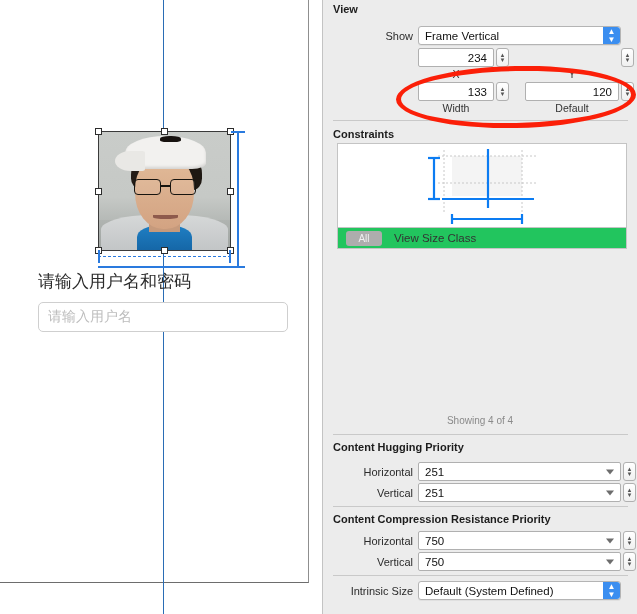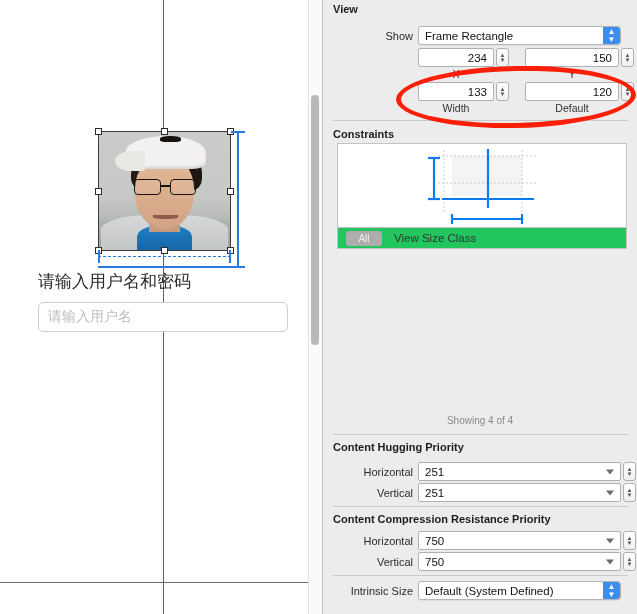--- a/index.html
+++ b/index.html
@@ -5,21 +5,21 @@
   html,body{margin:0;padding:0;}
   body{
     width:637px;height:614px;overflow:hidden;
     font-family:"Liberation Sans","DejaVu Sans",sans-serif;
     font-size:11px;color:#1a1a1a;background:#fff;
     -webkit-font-smoothing:antialiased;
   }
   .root{position:relative;width:637px;height:614px;}
 
   
-  .canvas{position:absolute;left:0;top:0;width:322px;height:614px;background:#fff;overflow:hidden;}
+  .canvas{position:absolute;left:0;top:0;width:322px;height:614px;background:#fff;overflow:hidden;padding-left:32px;}
   .canvas-inner{position:absolute;left:0;top:0;width:309px;height:614px;background:#fff;}
   .device-frame{position:absolute;left:0;top:0;width:309px;height:583px;background:#fff;border-bottom:1px solid #6d6d6d;border-right:1px solid #8f8f8f;box-sizing:border-box;}
 
   .guide-v{position:absolute;top:0;bottom:0;width:1px;background:#2a6db5;}
   .guide-v.center{left:163px;}
 
   
   .imgview{position:absolute;left:98px;top:131px;width:133px;height:120px;overflow:hidden;background:#b9bdbb;}
   .photo{position:absolute;inset:0;}
   .sky{position:absolute;left:0;top:0;right:0;height:100%;
@@ -172,36 +172,33 @@
       <div class="vscroll"></div>
     </div>
   </div>
 
   <div class="inspector">
 
     <div class="hdr sec-title" style="top:3px;">View</div>
 
     <div class="row-label" style="position:absolute;left:40px;top:30px;width:50px;">Show</div>
     <div class="popup" style="left:95px;top:26px;width:203px;">
-      <span>Frame Rectangle</span>
+      <span>Frame Vertical</span>
       <span class="chev">
           <b>▲</b>
           <b>▼</b>
         </span>
     </div>
 
     <div class="numfield" style="left:95px;top:48px;width:76px;">
       <span>234</span>
     </div>
     <div class="stepper" style="left:173px;top:48px;">▲<br>▼</div>
     <div class="axis-lbl" style="left:95px;top:68px;width:76px;">X</div>
 
-    <div class="numfield" style="left:202px;top:48px;width:94px;">
-      <span>150</span>
-    </div>
     <div class="stepper" style="left:298px;top:48px;">▲<br>▼</div>
     <div class="axis-lbl" style="left:202px;top:68px;width:94px;">Y</div>
 
     <div class="numfield" style="left:95px;top:82px;width:76px;">
       <span>133</span>
     </div>
     <div class="stepper" style="left:173px;top:82px;">▲<br>▼</div>
     <div class="axis-lbl" style="left:95px;top:102px;width:76px;">Width</div>
 
     <div class="numfield" style="left:202px;top:82px;width:94px;">

